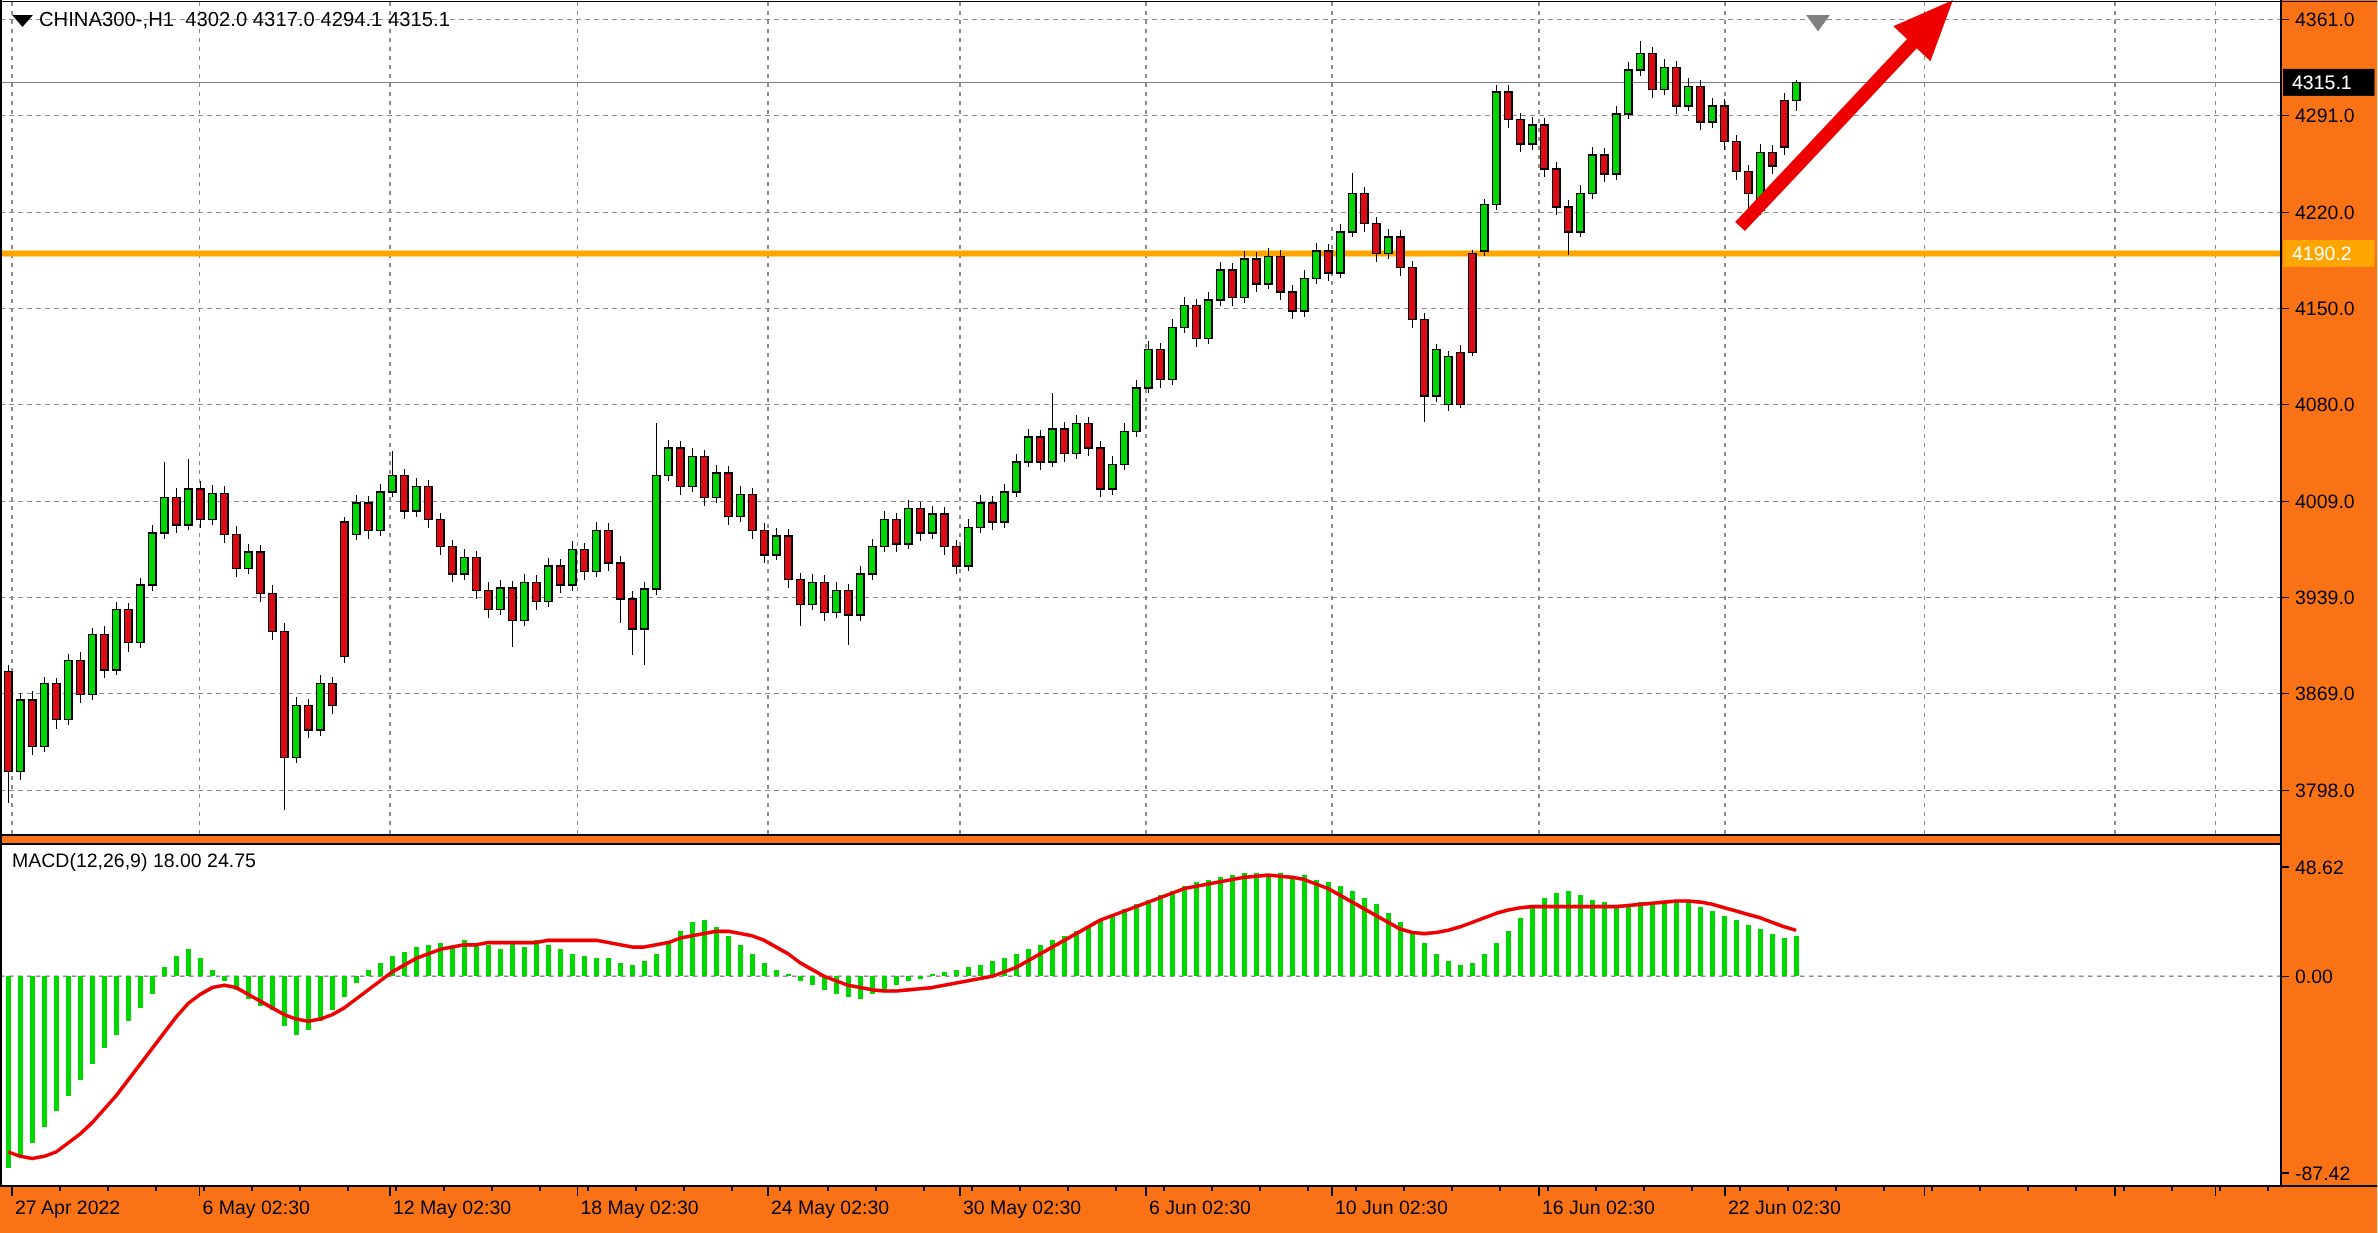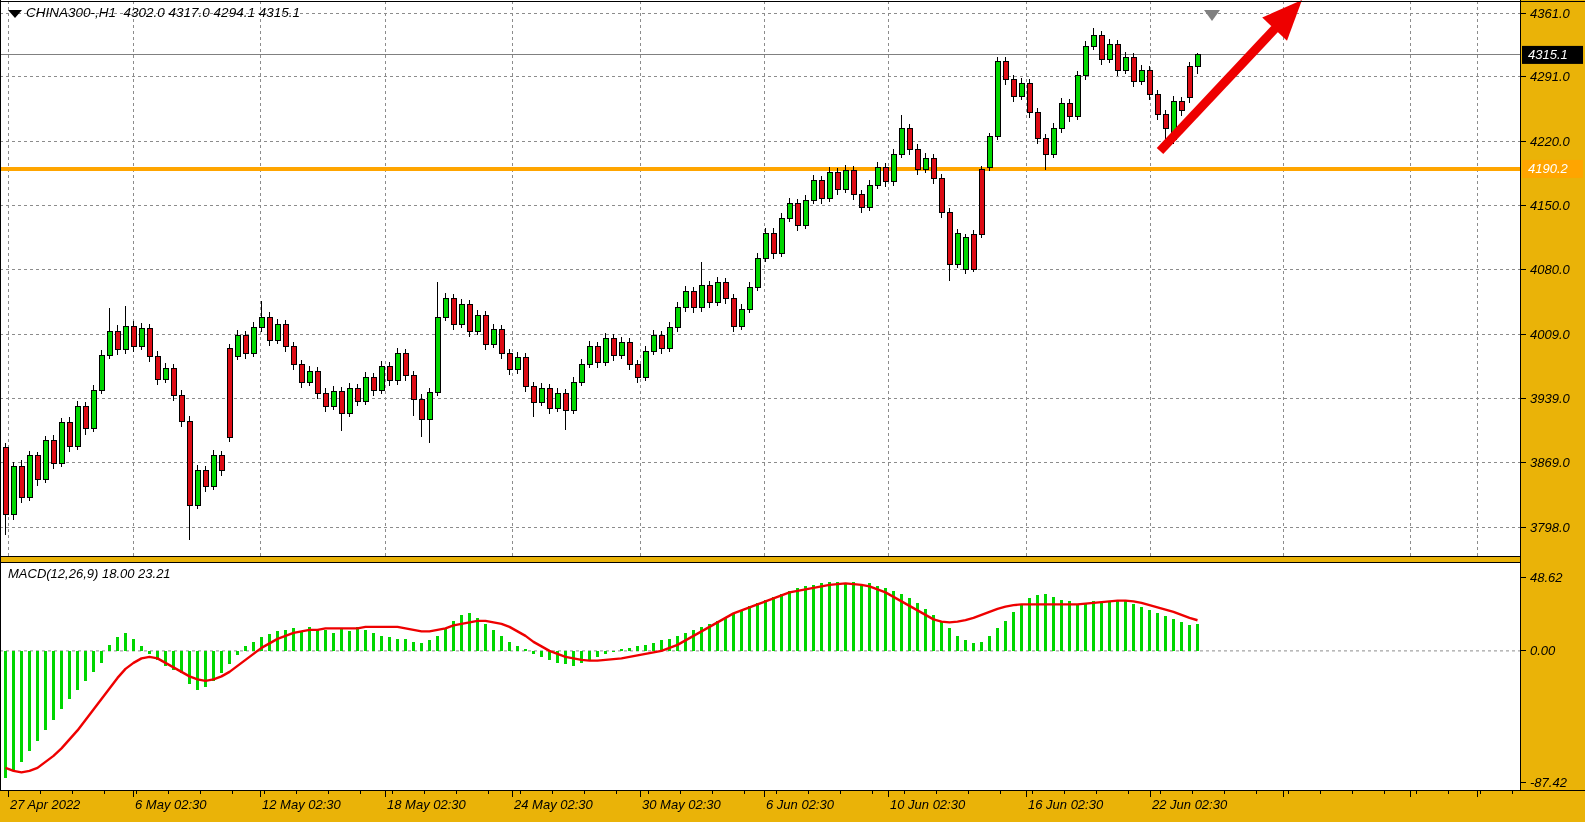--- a/index.html
+++ b/index.html
@@ -1,30 +1,30 @@
 <!DOCTYPE html>
 <html><head>
 <meta charset="utf-8">
 <style>
   html,body{margin:0;padding:0;background:#ffffff;}
-  .chart-window{position:relative;width:1585px;height:822px;background:#eab308;overflow:hidden;
-    font-family:"Liberation Sans",sans-serif;font-style:italic;}
+  .chart-window{position:relative;width:1585px;height:822px;background:#f97316;overflow:hidden;
+    font-family:"Liberation Sans",sans-serif;}
   .chart-title{position:absolute;left:26px;top:5px;font-size:13.5px;color:#000;white-space:pre;z-index:5;}
   .title-triangle{position:absolute;left:8px;top:10px;width:0;height:0;z-index:5;
     border-left:7px solid transparent;border-right:7px solid transparent;border-top:8px solid #000;}
   .macd-label{position:absolute;left:8px;top:566px;font-size:13px;color:#000;z-index:5;white-space:pre;}
   svg text{font-family:"Liberation Sans",sans-serif;}
 </style>
 </head>
 <body>
 
 <div class="chart-window">
   <span class="title-triangle"></span>
   <div class="chart-title">CHINA300-,H1  4302.0 4317.0 4294.1 4315.1</div>
-  <div class="macd-label">MACD(12,26,9) 18.00 23.21</div>
+  <div class="macd-label">MACD(12,26,9) 18.00 24.75</div>
   <svg id="chart-svg" width="1585" height="822">
       <g>
         <rect x="0" y="0" width="1520" height="556" fill="#ffffff"></rect>
         <g shape-rendering="crispEdges">
           <line x1="0" y1="13" x2="1520" y2="13" stroke="#8c8c8c" stroke-dasharray="3 3" stroke-width="1"></line>
           <line x1="0" y1="76.9076376554174" x2="1520" y2="76.9076376554174" stroke="#8c8c8c" stroke-dasharray="3 3" stroke-width="1"></line>
           <line x1="0" y1="141.72824156305506" x2="1520" y2="141.72824156305506" stroke="#8c8c8c" stroke-dasharray="3 3" stroke-width="1"></line>
           <line x1="0" y1="205.63587921847247" x2="1520" y2="205.63587921847247" stroke="#8c8c8c" stroke-dasharray="3 3" stroke-width="1"></line>
           <line x1="0" y1="269.54351687388987" x2="1520" y2="269.54351687388987" stroke="#8c8c8c" stroke-dasharray="3 3" stroke-width="1"></line>
           <line x1="0" y1="334.3641207815275" x2="1520" y2="334.3641207815275" stroke="#8c8c8c" stroke-dasharray="3 3" stroke-width="1"></line>

